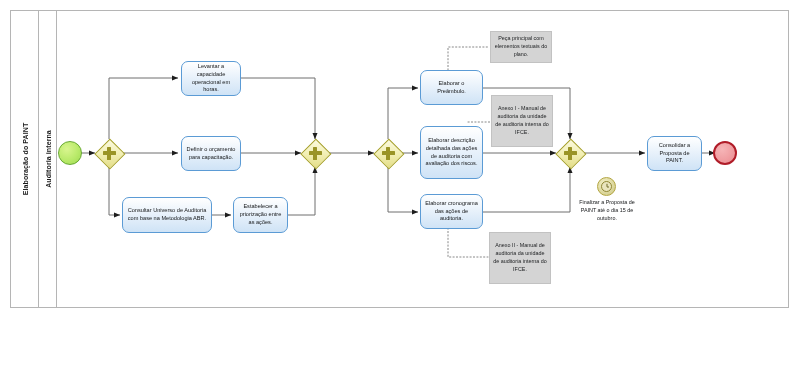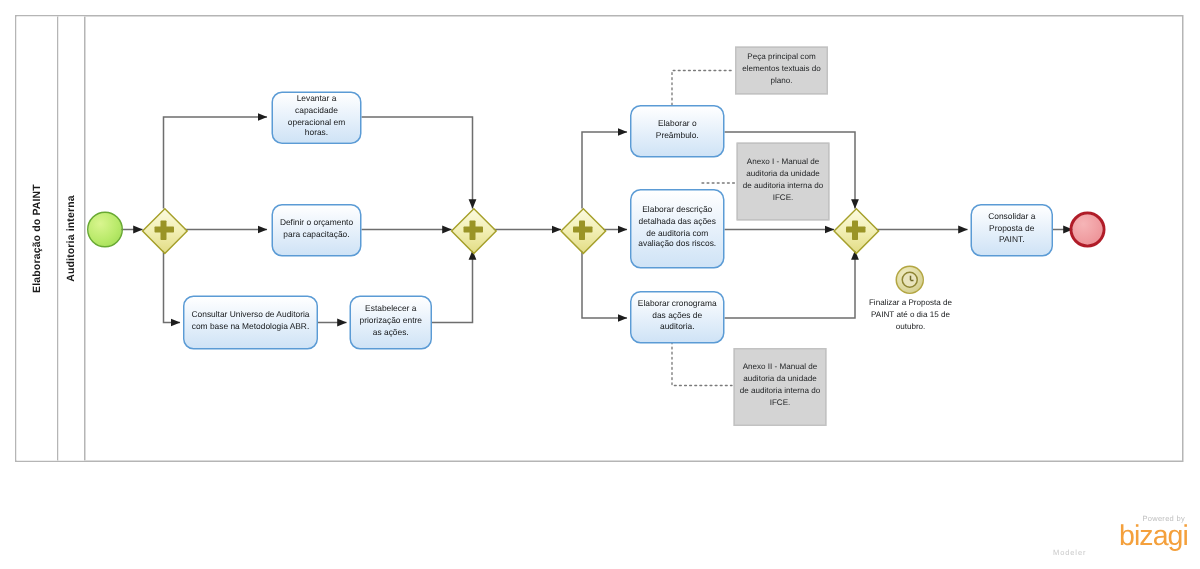--- a/index.html
+++ b/index.html
@@ -335,19 +335,14 @@
   </div>
 
   <div class="node annotation" style="left:491px; top:95px; width:62px; height:52px;">
     <span>Anexo I - Manual de auditoria da unidade de auditoria interna do IFCE.</span>
   </div>
 
   <div class="node annotation" style="left:489px; top:232px; width:62px; height:52px;">
     <span>Anexo II - Manual de auditoria da unidade de auditoria interna do IFCE.</span>
   </div>
 
-  <div class="logo">
-    <div class="logo-powered">Powered by</div>
-    <div class="logo-name">bizagi</div>
-    <div class="logo-sub">Modeler</div>
-  </div>
 
 </div>
 
 </body></html>

